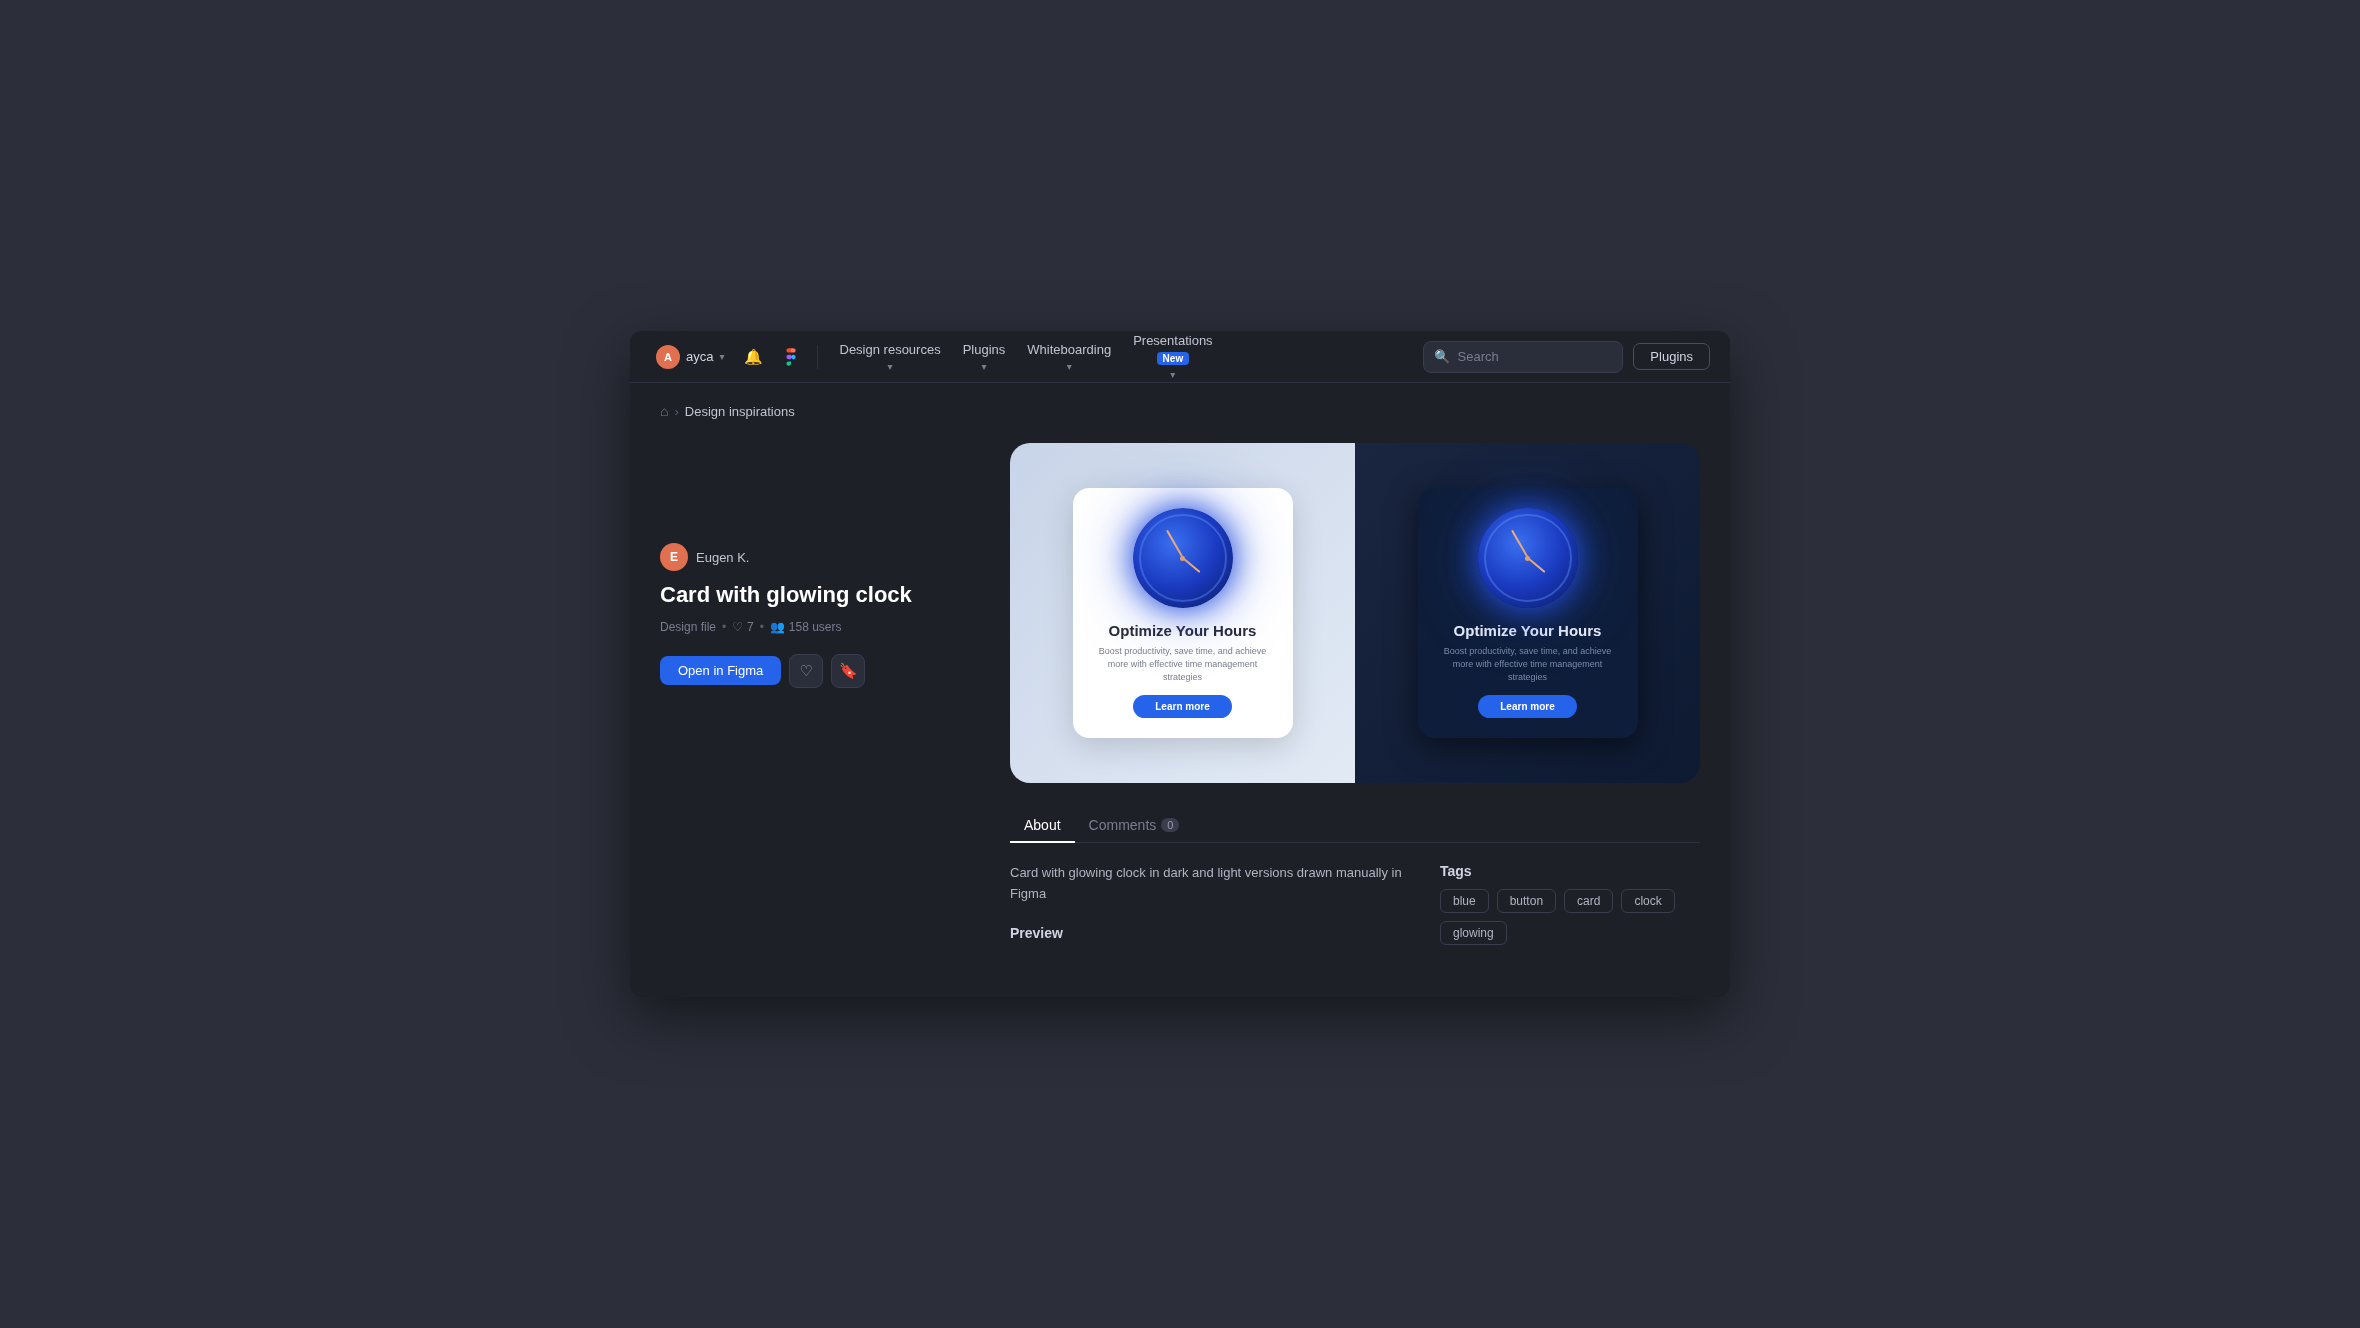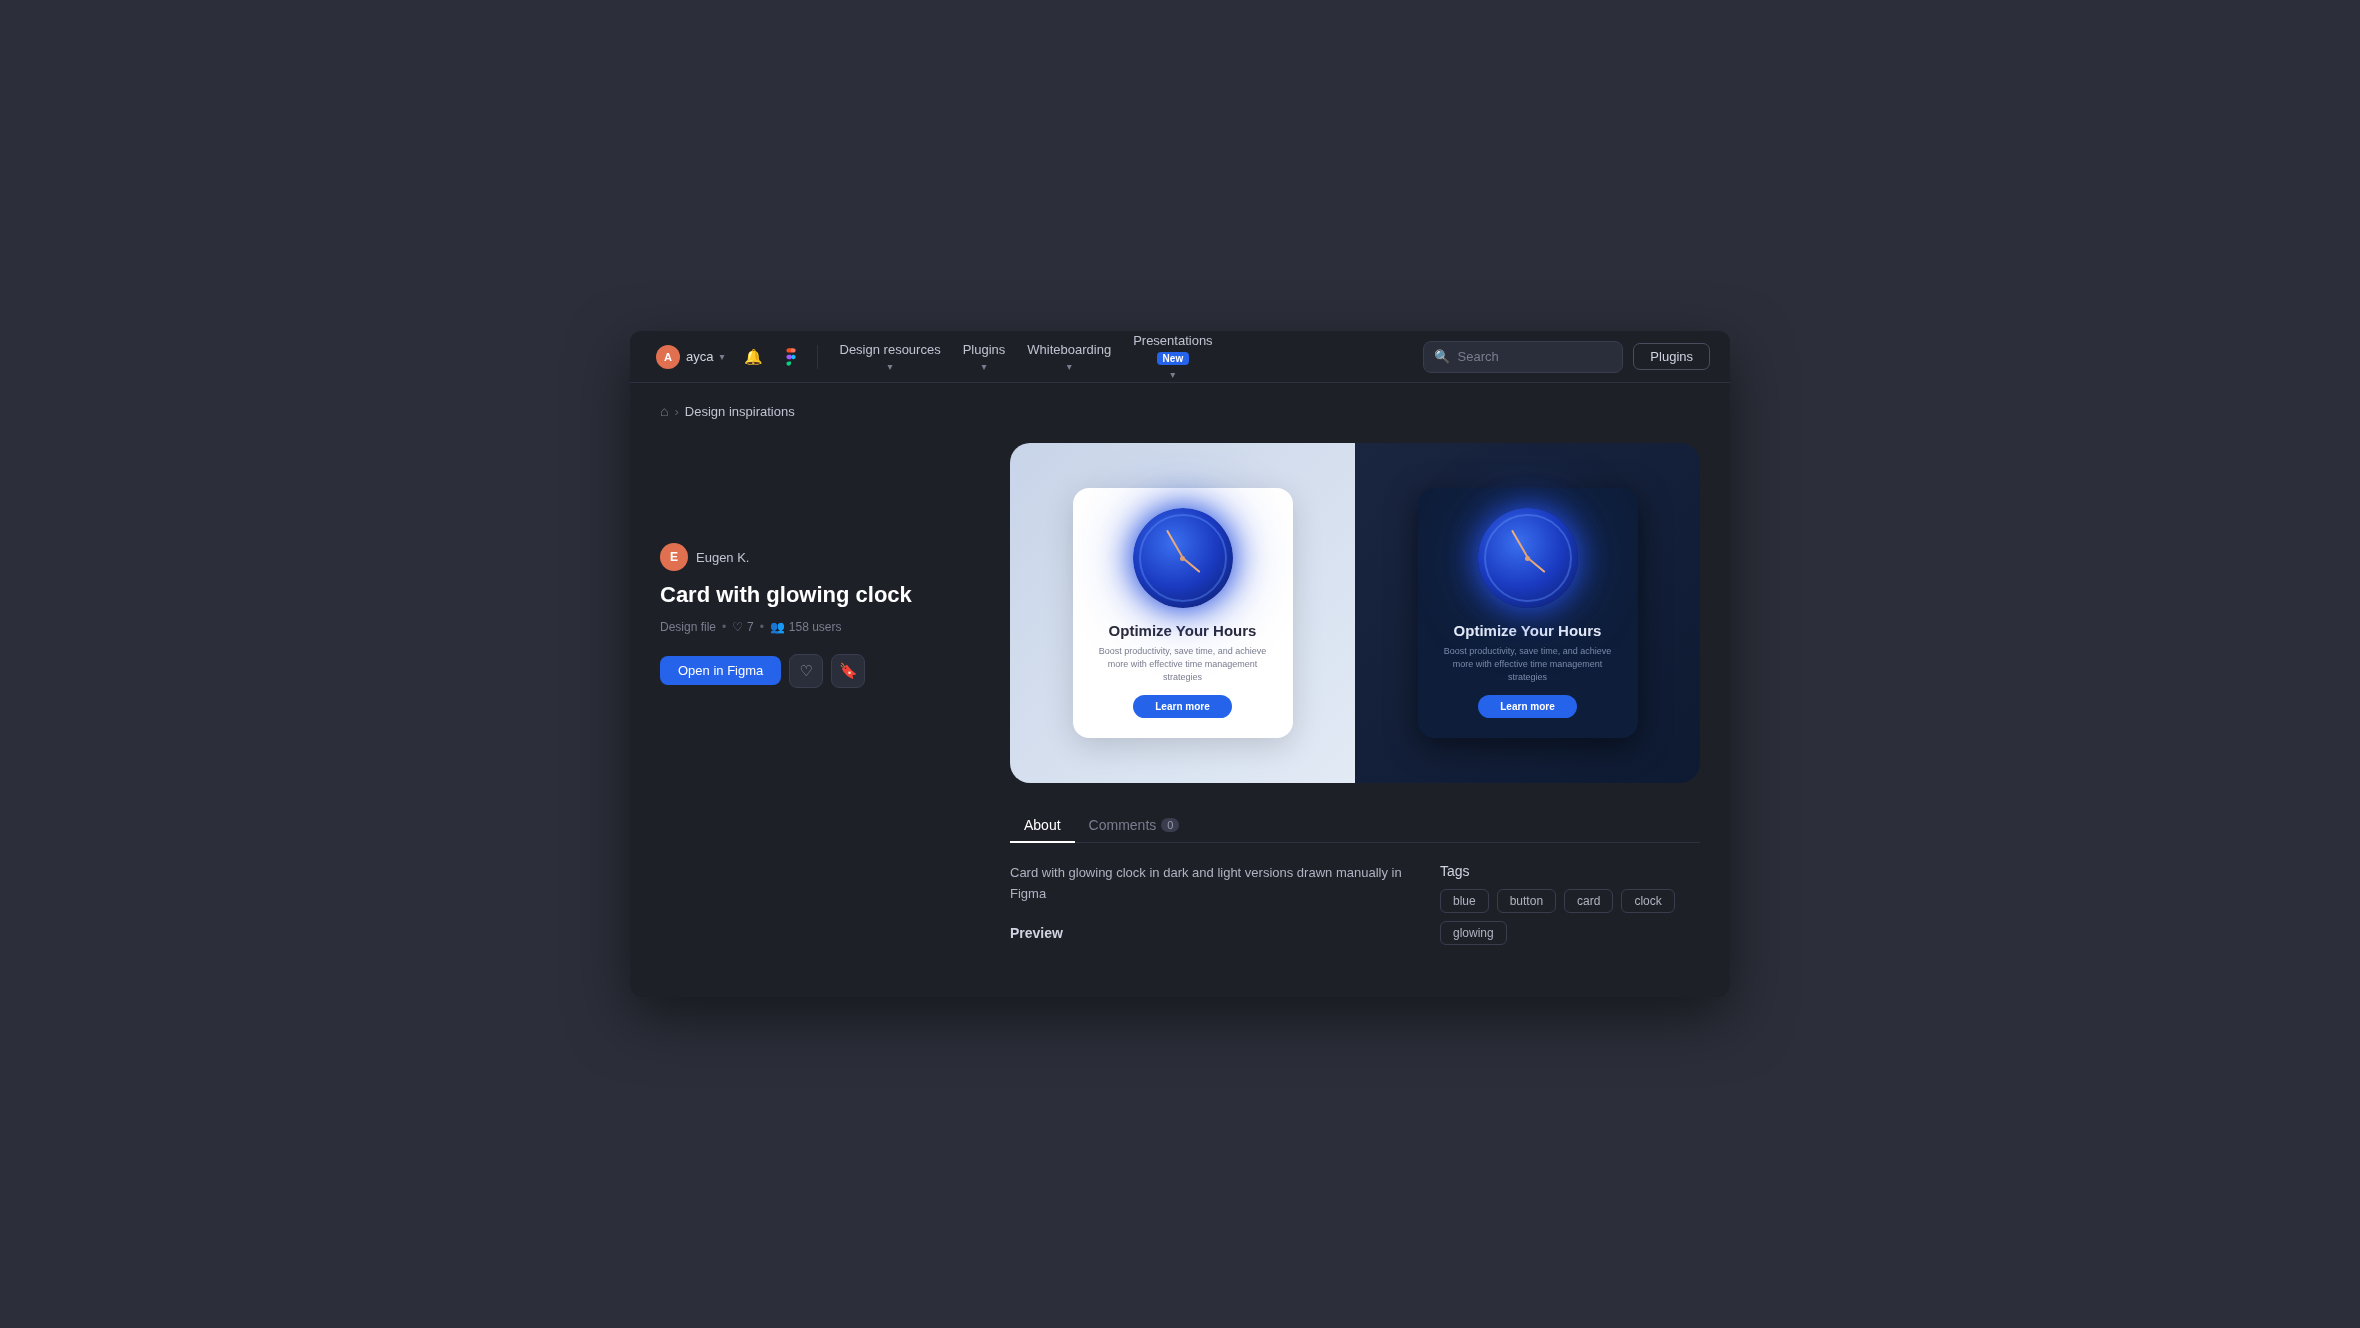--- a/index.html
+++ b/index.html
@@ -403,21 +403,21 @@
     }
     
     .bottom-content {
       display: flex;
     }
     .bottom-left { flex: 1; }
     .bottom-right { flex: 0 0 260px; }
     .tags-label {
       color: #d0d3e0;
       font-size: 14px;
-      font-weight: 400;
+      font-weight: 700;
       margin-bottom: 10px;
     }
     .tags-row {
       display: flex;
       flex-wrap: wrap;
       gap: 8px;
     }
     .tag {
       background: transparent;
       border: 1px solid #3a3d4e;

